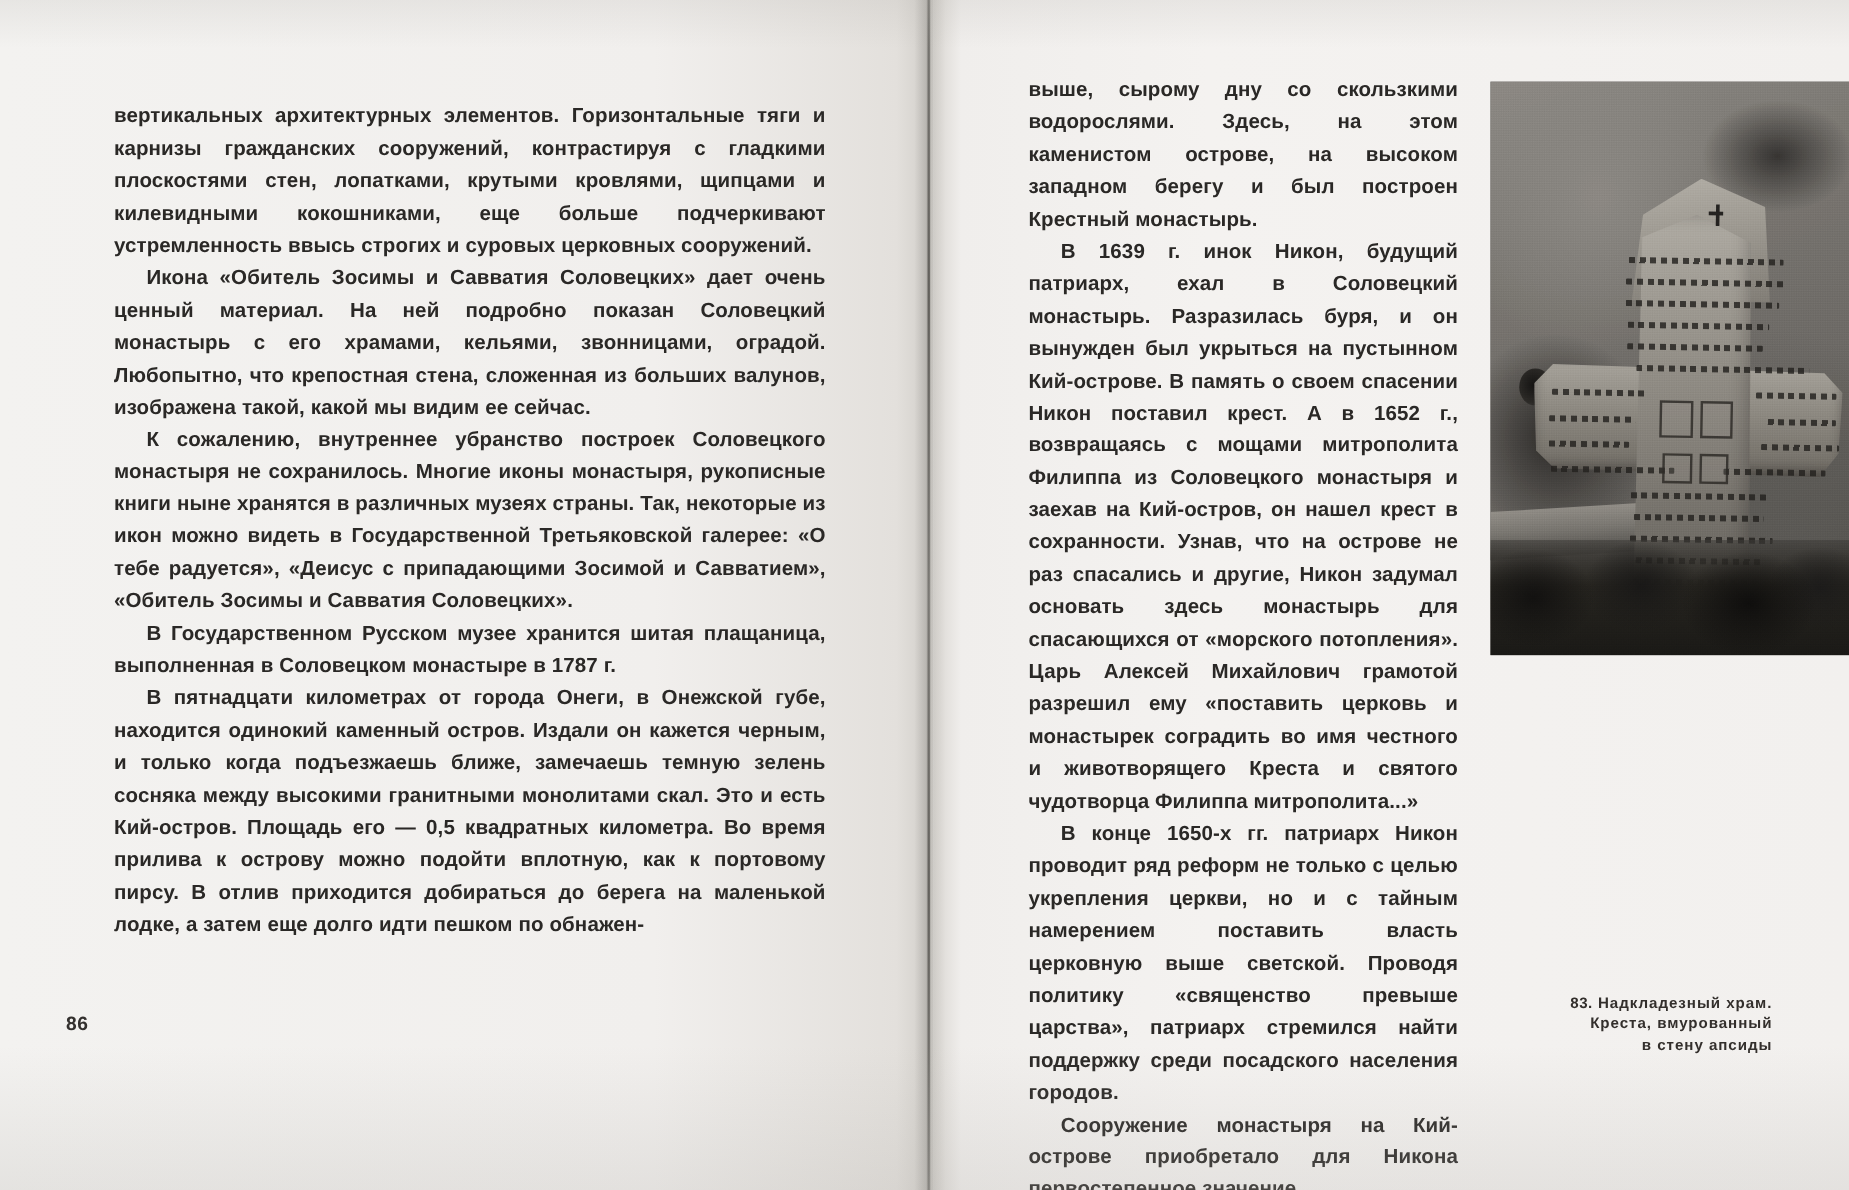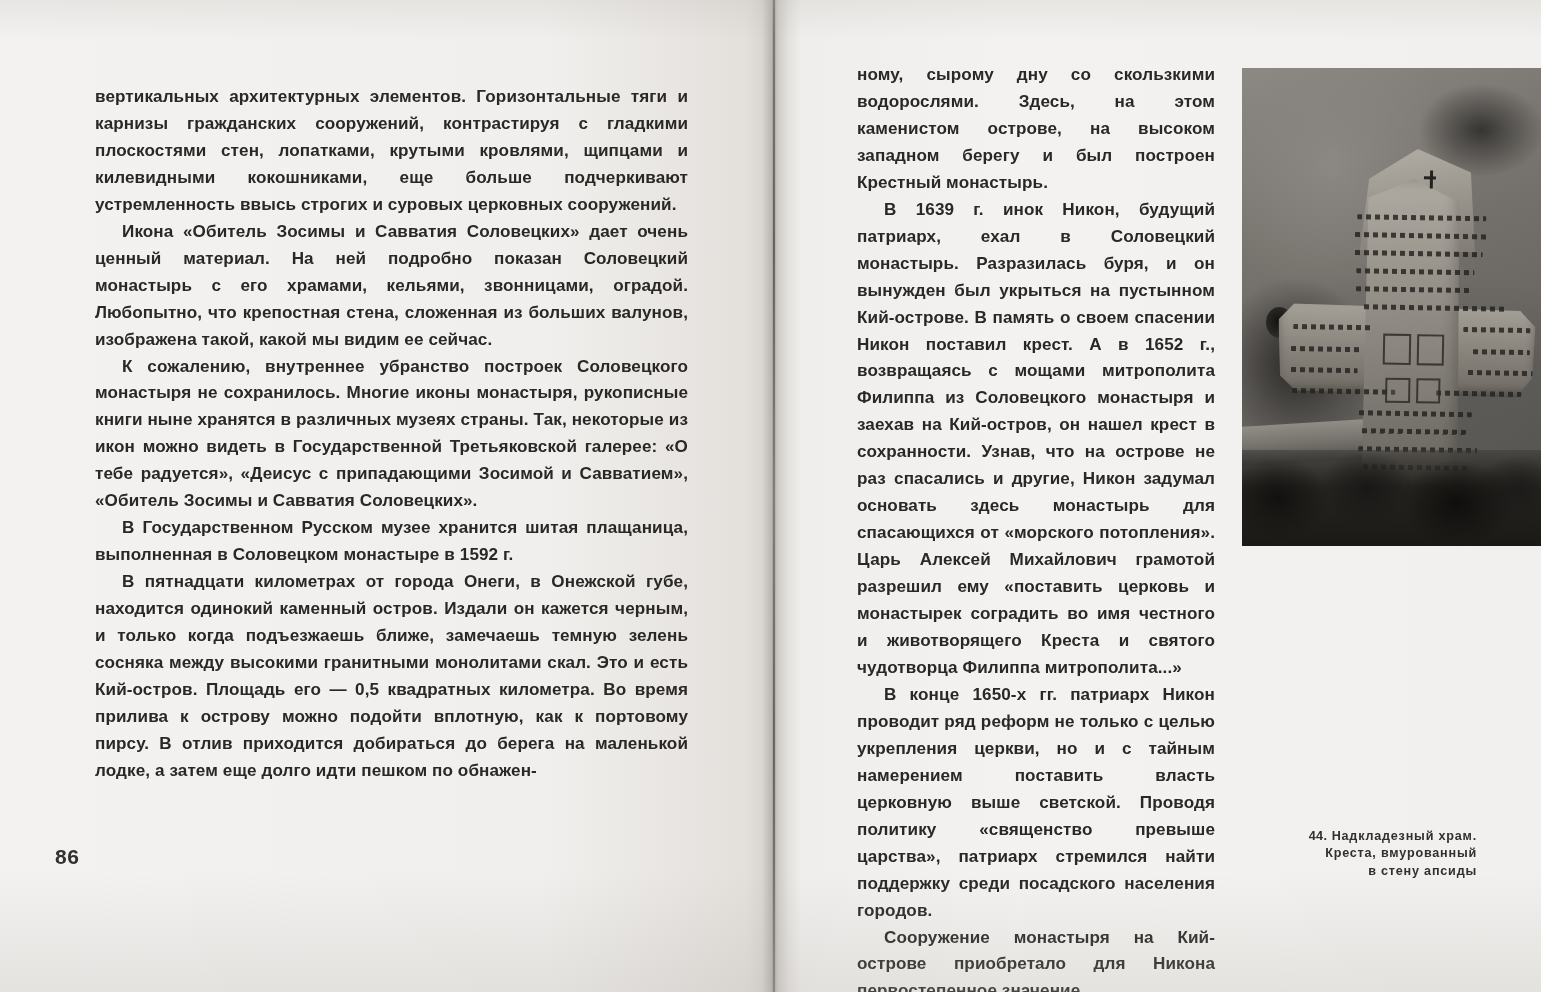--- a/index.html
+++ b/index.html
@@ -113,21 +113,21 @@
 
   .spaced {
     letter-spacing: 4.4px;
   }
 
   
   .folio {
     position: absolute;
     left: 55px;
     top: 845px;
-    font-size: 21px;
+    font-size: 16px;
     font-weight: 700;
     color: #33302e;
     letter-spacing: 0.5px;
   }
 
   
   .photo-wrap {
     position: absolute;
     left: 1242px;
     top: 68px;
@@ -276,28 +276,28 @@
   <div class="paper-base"></div>
   <div class="sheet-left"></div>
   <div class="sheet-right"></div>
   <div class="gutter"></div>
   <div class="gutter-line"></div>
 
   <div class="col" id="left-col">
     <p class="noindent">вертикальных архитектурных элементов. Горизонтальные тяги и карнизы гражданских сооружений, контрастируя с гладкими плоскостями стен, лопатками, крутыми кровлями, щипцами и килевидными кокошниками, еще больше подчеркивают устремленность ввысь строгих и суровых церковных сооружений.</p>
     <p>Икона «Обитель Зосимы и Савватия Соловецких» дает очень ценный материал. На ней подробно показан Соловецкий монастырь с его храмами, кельями, звонницами, оградой. Любопытно, что крепостная стена, сложенная из больших валунов, изображена такой, какой мы видим ее сейчас.</p>
     <p>К сожалению, внутреннее убранство построек Соловецкого монастыря не сохранилось. Многие иконы монастыря, рукописные книги ныне хранятся в различных музеях страны. Так, некоторые из икон можно видеть в Государственной Третьяковской галерее: «О тебе радуется», «Деисус с припадающими Зосимой и Савватием», «Обитель Зосимы и Савватия Соловецких».</p>
-    <p>В Государственном Русском музее хранится шитая плащаница, выполненная в Соловецком монастыре в 1592 г.</p>
+    <p>В Государственном Русском музее хранится шитая плащаница, выполненная в Соловецком монастыре в 1787 г.</p>
     <p>В пятнадцати километрах от города Онеги, в Онежской губе, находится одинокий каменный остров. Издали он кажется черным, и только когда подъезжаешь ближе, замечаешь темную зелень сосняка между высокими гранитными монолитами скал. Это и есть Кий-остров. Площадь его — 0,5 квадратных километра. Во время прилива к острову можно подойти вплотную, как к портовому пирсу. В отлив приходится добираться до берега на маленькой лодке, а затем еще долго идти пешком по обнажен-</p>
   </div>
 
   <div class="folio">86</div>
 
   <div class="col" id="right-col">
-    <p class="noindent">ному, сырому дну со скользкими водорослями. Здесь, на этом каменистом острове, на высоком западном берегу и был построен Крестный монастырь.</p>
+    <p class="noindent">выше, сырому дну со скользкими водорослями. Здесь, на этом каменистом острове, на высоком западном берегу и был построен Крестный монастырь.</p>
     <p>В 1639 г. инок Никон, будущий патриарх, ехал в Соловецкий монастырь. Разразилась буря, и он вынужден был укрыться на пустынном Кий-острове. В память о своем спасении Никон поставил крест. А в 1652 г., возвращаясь с мощами митрополита Филиппа из Соловецкого монастыря и заехав на Кий-остров, он нашел крест в сохранности. Узнав, что на острове не раз спасались и другие, Никон задумал основать здесь монастырь для спасающихся от «морского потопления». Царь Алексей Михайлович грамотой разрешил ему «поставить церковь и монастырек соградить во имя честного и животворящего Креста и святого чудотворца Филиппа митрополита...»</p>
     <p>В конце 1650-х гг. патриарх Никон проводит ряд реформ не только с целью укрепления церкви, но и с тайным намерением поставить власть церковную выше светской. Проводя политику «священство превыше царства», патриарх стремился найти поддержку среди посадского населения городов.</p>
     <p>Сооружение монастыря на Кий-острове приобретало для Никона первостепенное значение.</p>
   </div>
 
   <div class="photo-wrap">
     <div class="photo-canvas"></div>
     <div class="photo-dark-hole"></div>
     <div class="photo-slab"></div>
 
@@ -332,21 +332,21 @@
         <div class="ic-nimbus" style="left:42%; top:60%;   width:8%; height:7%;"></div>
         <div class="ic-nimbus" style="left:54%; top:60%;   width:8%; height:7%;"></div>
       </div>
     </div>
 
     <div class="photo-ground"></div>
     <div class="photo-grain"></div>
   </div>
 
   <div class="caption">
-    <span class="cap-num">44.</span>
+    <span class="cap-num">83.</span>
     <span>Надкладезный храм.</span><br>
     <span>Креста, вмурованный</span><br>
     <span>в стену апсиды</span>
   </div>
 
   <div class="edge-shade-top"></div>
   <div class="edge-shade-bottom"></div>
 
 </div>
 

